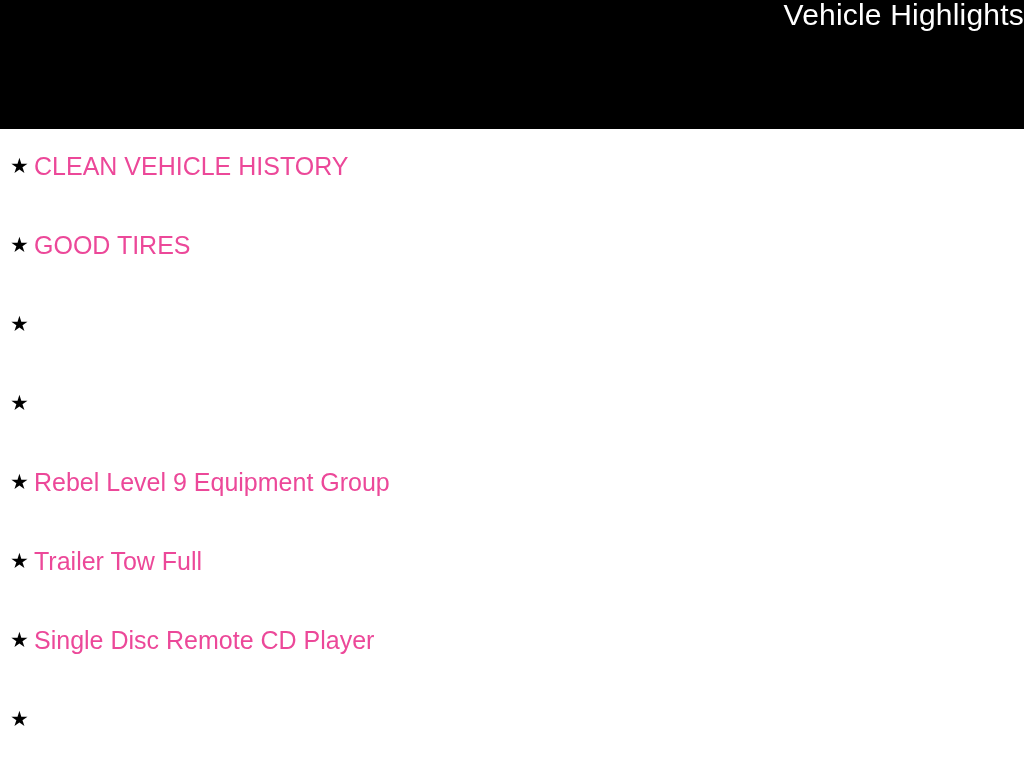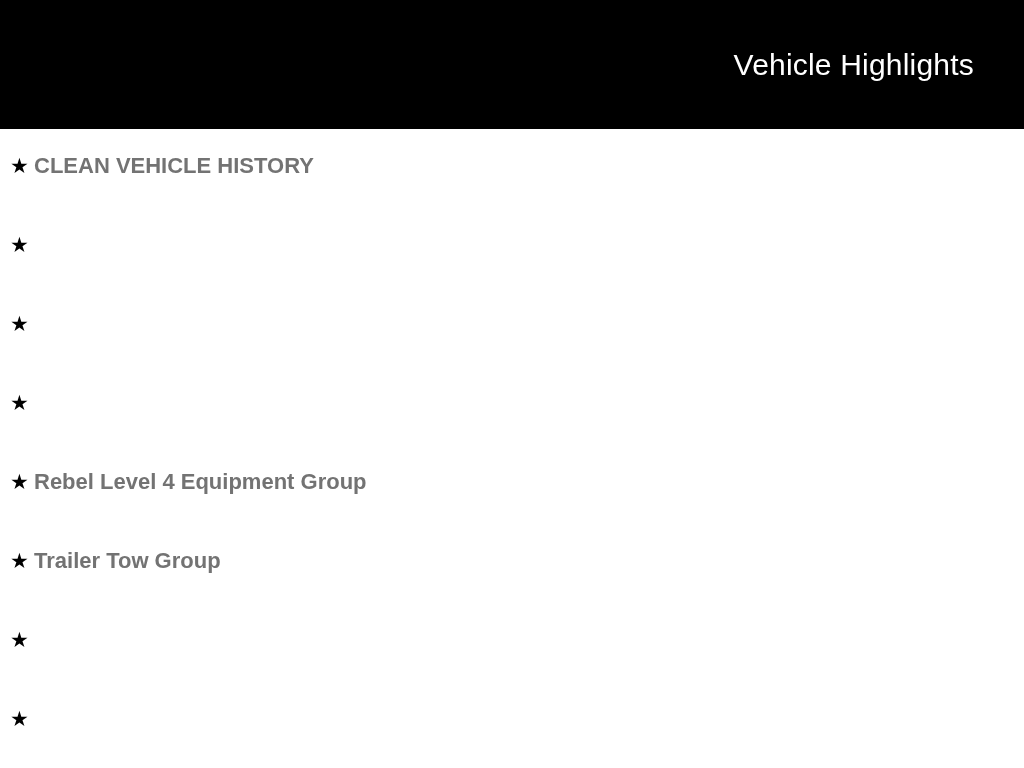--- a/index.html
+++ b/index.html
@@ -18,24 +18,22 @@
     height: 768px;
     background: #ffffff;
   }
 
   .header-bar {
     position: relative;
     width: 100%;
     height: 129px;
     background: #000000;
     display: flex;
-    align-items: center;
     justify-content: flex-end;
     box-sizing: border-box;
-    padding-right: 50px;
   }
 
   .header-title {
     color: #ffffff;
     font-size: 30px;
     font-weight: 400;
     letter-spacing: 0.2px;
     line-height: 1;
     white-space: nowrap;
   }
@@ -59,24 +57,24 @@
     display: inline-block;
     width: 24px;
     flex: 0 0 24px;
     color: #000000;
     font-size: 21px;
     line-height: 30px;
     text-align: left;
   }
 
   .item-label {
-    color: #737373;
-    font-size: 22px;
+    color: #ec4899;
+    font-size: 25px;
     line-height: 30px;
-    font-weight: 700;
+    font-weight: 400;
     white-space: nowrap;
   }
 </style>
 </head>
 <body>
 
 <div class="page">
 
   <div class="header-bar">
     <div class="header-title">Vehicle Highlights</div>
@@ -84,42 +82,44 @@
 
   <ul class="highlights-list">
 
     <li class="highlight-item">
       <span class="bullet-star">★</span>
       <span class="item-label">CLEAN VEHICLE HISTORY</span>
     </li>
 
     <li class="highlight-item">
       <span class="bullet-star">★</span>
+      <span class="item-label">GOOD TIRES</span>
     </li>
 
     <li class="highlight-item">
       <span class="bullet-star">★</span>
     </li>
 
     <li class="highlight-item">
       <span class="bullet-star">★</span>
     </li>
 
     <li class="highlight-item">
       <span class="bullet-star">★</span>
-      <span class="item-label">Rebel Level 4 Equipment Group</span>
+      <span class="item-label">Rebel Level 9 Equipment Group</span>
     </li>
 
     <li class="highlight-item">
       <span class="bullet-star">★</span>
-      <span class="item-label">Trailer Tow Group</span>
+      <span class="item-label">Trailer Tow Full</span>
     </li>
 
     <li class="highlight-item">
       <span class="bullet-star">★</span>
+      <span class="item-label">Single Disc Remote CD Player</span>
     </li>
 
     <li class="highlight-item">
       <span class="bullet-star">★</span>
     </li>
 
   </ul>
 
 </div>
 

